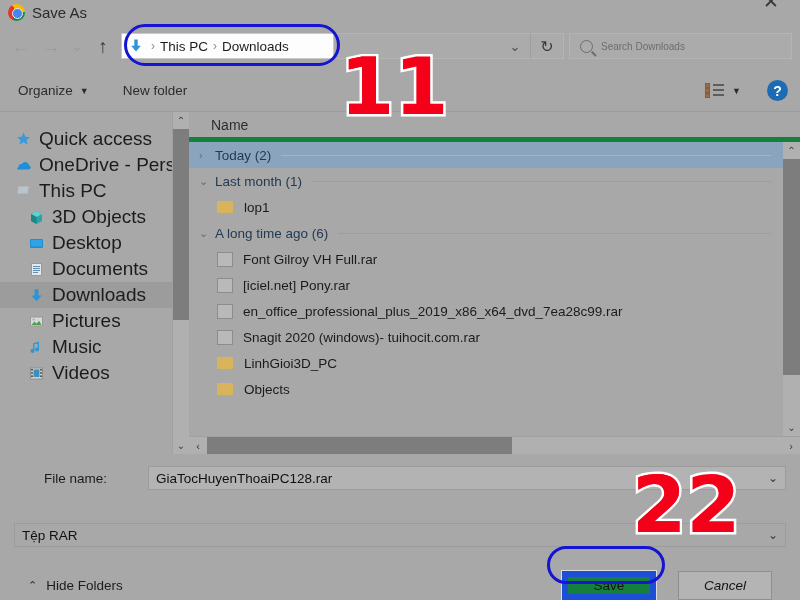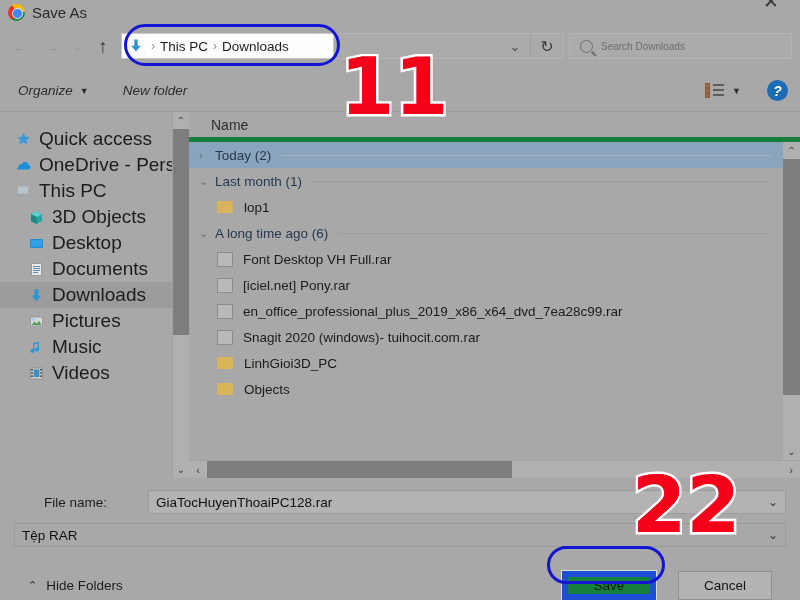--- a/index.html
+++ b/index.html
@@ -120,21 +120,20 @@
     transform: rotate(45deg);
   }
 
   
   .cmdbar {
     height: 42px; flex: 0 0 42px;
     display: flex; align-items: center;
     padding: 0 12px 0 18px;
     border-bottom: 1px solid #9b9b9b;
     position: relative;
-    font-style: italic;
   }
   .cmd {
     font-size: 13.5px; color: #2c2c2c;
     margin-right: 34px; display: flex; align-items: center;
     white-space: nowrap;
   }
   .cmd .caret {
     margin-left: 7px; font-size: 9px; color: #2c2c2c;
   }
   .cmd-spacer { flex: 1 1 auto; }
@@ -251,21 +250,21 @@
     width: 134px; flex: 0 0 134px; text-align: center;
     padding-right: 11px; font-size: 13.5px; color: #1c1c1c;
   }
   .fctl {
     flex: 1 1 auto; height: 24px;
     border: 1px solid #9b9b9b;
     display: flex; align-items: center;
     padding-left: 7px; font-size: 13.5px; color: #101010;
   }
   .fctl.input { background: #b3b3b3; }
-  .fctl.select { background: #a8a8a8; }
+  .fctl.select { background: #a8a8a8; margin-top: 24px; }
   .fctl .val { flex: 1 1 auto; white-space: nowrap; overflow: hidden; }
   .fctl .dd { width: 24px; text-align: center; font-size: 12px; color: #3a3a3a; }
 
   .btnrow {
     display: flex; align-items: center;
     margin-top: 24px; padding: 0 14px 0 14px;
     position: relative;
   }
   .hidefolders {
     display: flex; align-items: center;
@@ -278,21 +277,21 @@
     background: #b4b4b4;
     border: 1px solid #8f8f8f;
     display: flex; align-items: center; justify-content: center;
     font-size: 13.5px; color: #141414;
   }
   .btn.default {
     background: #15803d;
     border: 6px solid #1d4ed8;
     outline: 1px solid #dcdcdc;
   }
-  .btn.cancel { margin-left: 22px; }
+  .btn.cancel { margin-left: 22px; font-style: italic; }
 
   
   .ring {
     position: absolute;
     border: 3px solid #1414d2;
     border-radius: 22px;
     pointer-events: none;
   }
   .bignum {
     position: absolute;
@@ -517,21 +516,21 @@
           </div>
 
           <div class="grouphdr">
             <span class="gcar">⌄</span>
             <span>A long time ago (6)</span>
             <span class="gline"></span>
           </div>
 
           <div class="filerow">
             <span class="fic doc"></span>
-            <span>Font Desktop VH Full.rar</span>
+            <span>Font Gilroy VH Full.rar</span>
           </div>
 
           <div class="filerow">
             <span class="fic doc"></span>
             <span>[iciel.net] Pony.rar</span>
           </div>
 
           <div class="filerow">
             <span class="fic doc"></span>
             <span>en_office_professional_plus_2019_x86_x64_dvd_7ea28c99.rar</span>

